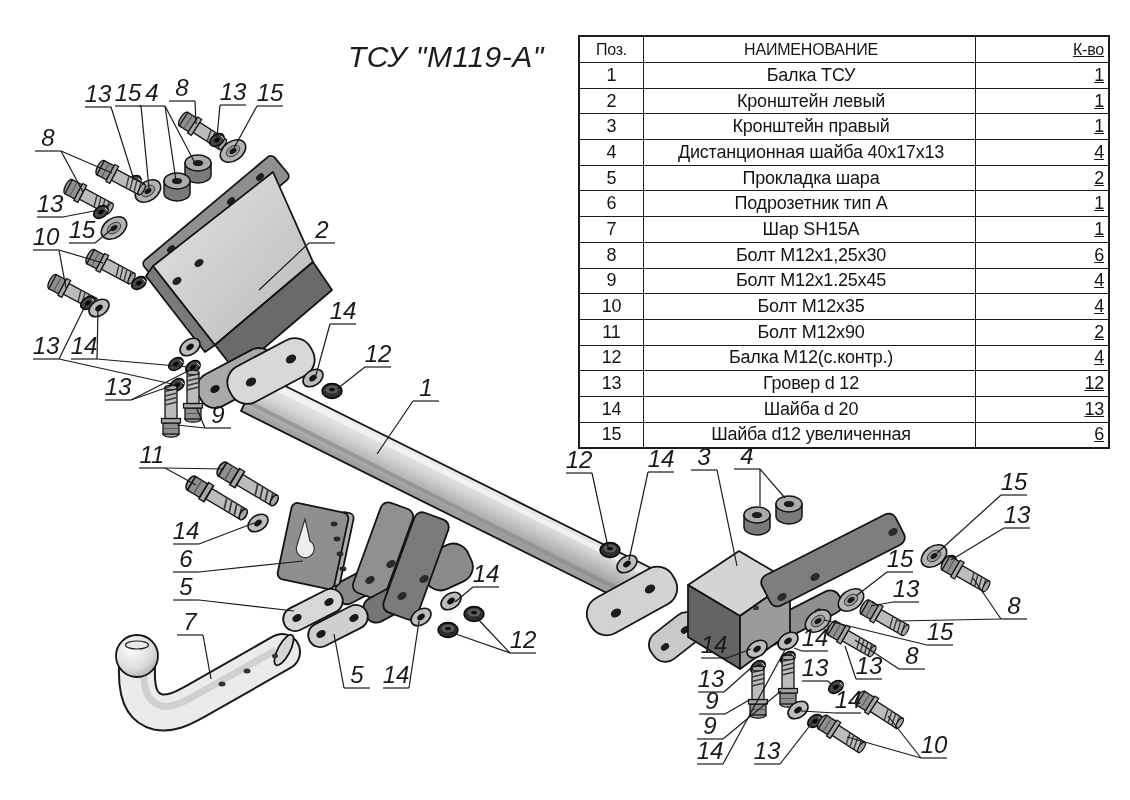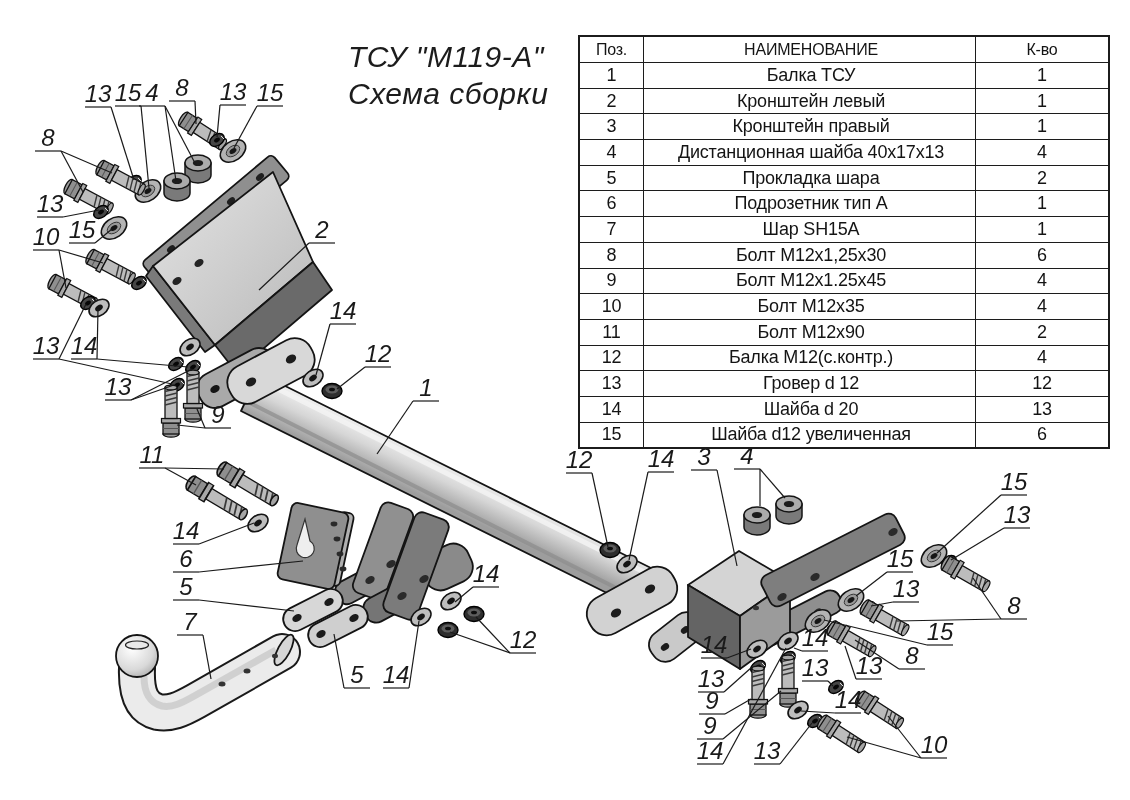--- a/index.html
+++ b/index.html
@@ -12,21 +12,21 @@
 
   
   .parts-table{position:absolute;left:578px;top:35px;width:507px;border-collapse:collapse;
     table-layout:fixed;font-size:18px;color:#141414;letter-spacing:-0.2px;}
   .parts-table th,.parts-table td{border:1.6px solid #1c1c1c;padding:0 4px;overflow:hidden;
     white-space:nowrap;font-weight:normal;}
   .parts-table thead th{height:25px;font-size:16px;text-align:center;}
   .parts-table tbody td{height:24.7px;}
   .parts-table .c-pos{width:55px;text-align:center;}
   .parts-table .c-name{width:320px;text-align:center;padding-left:7px;}
-  .parts-table .c-qty{width:124px;text-align:center;}
+  .parts-table .c-qty{width:124px;text-align:right;text-decoration:underline;}
   .parts-table{border:2.5px solid #1c1c1c;}
 
   
   svg{position:absolute;left:0;top:0;}
   .ldr{stroke:#1a1a1a;stroke-width:1.2;fill:none;}
   .callout{font-family:"Liberation Sans",sans-serif;font-style:italic;font-size:24px;
     fill:#1a1a1a;text-anchor:middle;}
   .outl{stroke:#141414;stroke-width:1.8;stroke-linejoin:round;}
 </style>
 </head>
@@ -393,21 +393,20 @@
         <text x="848" y="708" class="callout">14</text>
         <line x1="921" y1="758" x2="947" y2="758" class="ldr"></line>
         <line x1="921" y1="758" x2="888" y2="716" class="ldr"></line>
         <line x1="921" y1="758" x2="847" y2="737" class="ldr"></line>
         <text x="934" y="753" class="callout">10</text>
       </g>
   </svg>
 
   <div class="title-block">
     <div>ТСУ "М119-А"</div>
-    <div>Схема сборки</div>
   </div>
 
   <table class="parts-table">
     <thead>
       <tr>
         <th class="c-pos">Поз.</th>
         <th class="c-name">НАИМЕНОВАНИЕ</th>
         <th class="c-qty">К-во</th>
       </tr>
     </thead>

